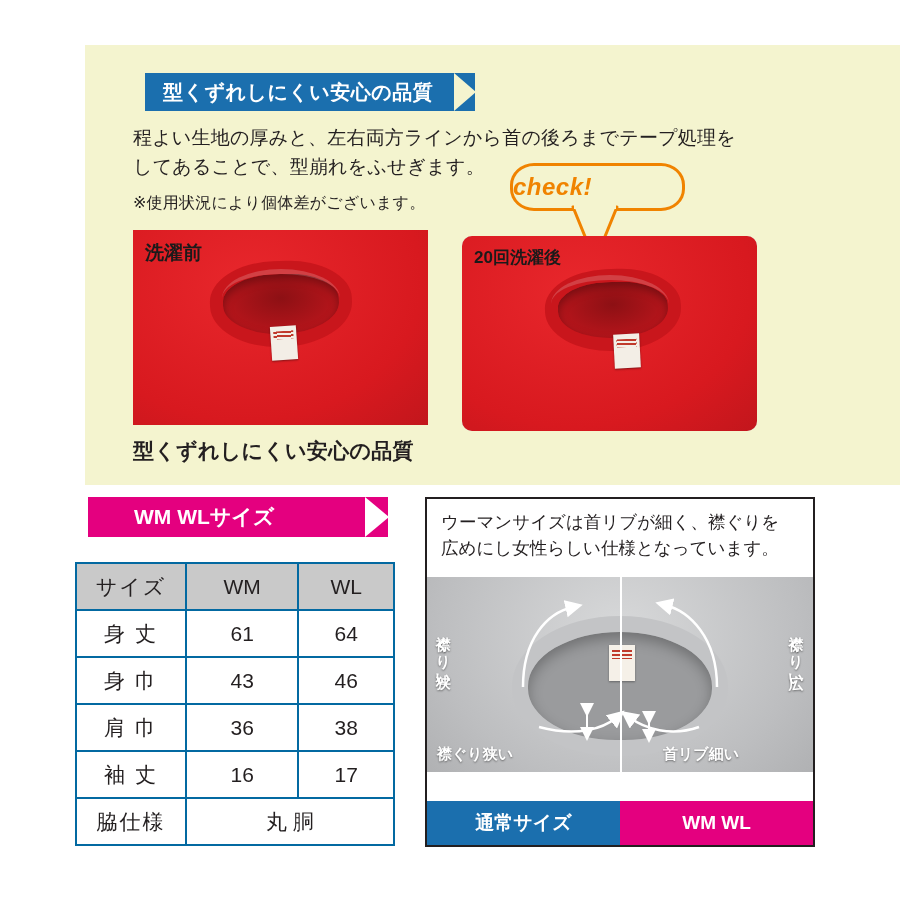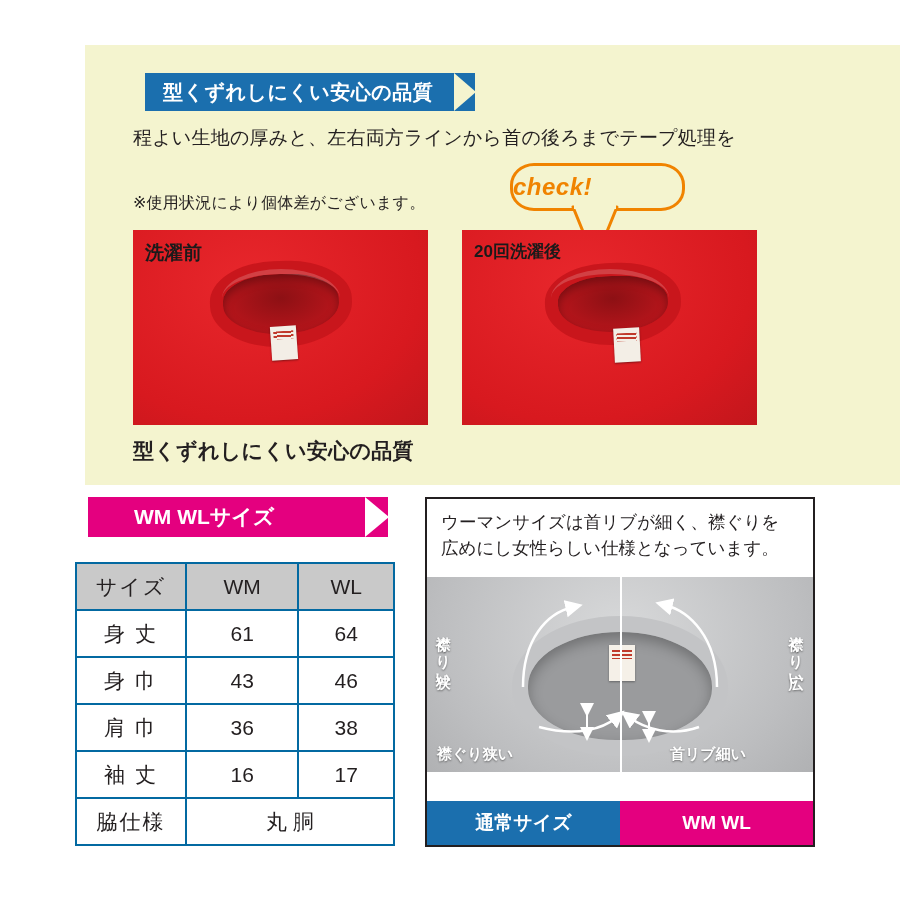--- a/index.html
+++ b/index.html
@@ -63,21 +63,21 @@
   }
 
   
   .photo {
     position: absolute;
     width: 295px; height: 195px;
     overflow: hidden;
     background: #c8c9cb;
   }
   .photo.left { left: 48px; top: 185px; }
-  .photo.right { left: 377px; top: 185px; }
+  .photo.right { left: 377px; top: 191px; border-radius: 10px; }
   .photo .shirt {
     position: absolute; inset: 0;
     background: #d9dadc;
   }
   .photo .shirt::before {
     
     content: "";
     position: absolute;
     left: -10%; top: -12%;
     width: 125%; height: 128%;
@@ -236,20 +236,21 @@
 <div class="page">
 
   <div class="top-panel">
 
     <div class="ribbon">
       <span>型くずれしにくい安心の品質</span>
     </div>
 
     <div class="body-text">
       <span class="l1">程よい生地の厚みと、左右両方ラインから首の後ろまでテープ処理を</span>
+      <span class="l2">してあることで、型崩れをふせぎます。</span>
     </div>
 
     <div class="note">※使用状況により個体差がございます。</div>
 
     <div class="check-bubble">
       <span>check!</span>
     </div>
     <svg class="bubble-tail" width="90" height="70" style="left:480px; top:160px;">
       <path d="M8,2 L52,2 L30,56 Z" fill="#f4f4cf" stroke="#f08300" stroke-width="3" stroke-linejoin="round"></path>
       <rect x="9" y="-4" width="42" height="8" fill="#f4f4cf"></rect>
@@ -339,21 +340,21 @@
         </defs>
         <g stroke="#ffffff" stroke-width="2" fill="none">
           <path d="M160,132 L160,156" marker-start="url(#ah)" marker-end="url(#ah)"></path>
           <path d="M222,140 L222,158" marker-start="url(#ah)" marker-end="url(#ah)"></path>
         </g>
       </svg>
 
       <div class="w-anno vert" style="left:8px; top:48px;">襟ぐり狭い</div>
       <div class="w-anno vert" style="right:8px; top:48px;">襟ぐり広い</div>
       <div class="w-anno" style="left:10px; bottom:8px;">襟ぐり狭い</div>
-      <div class="w-anno" style="left:243px; bottom:8px;">首リブ細い</div>
+      <div class="w-anno" style="left:236px; bottom:8px;">首リブ細い</div>
     </div>
 
     <div class="w-bar">
       <div class="normal">通常サイズ</div>
       <div class="wmwl">WM WL</div>
     </div>
   </div>
 
 </div>
 

